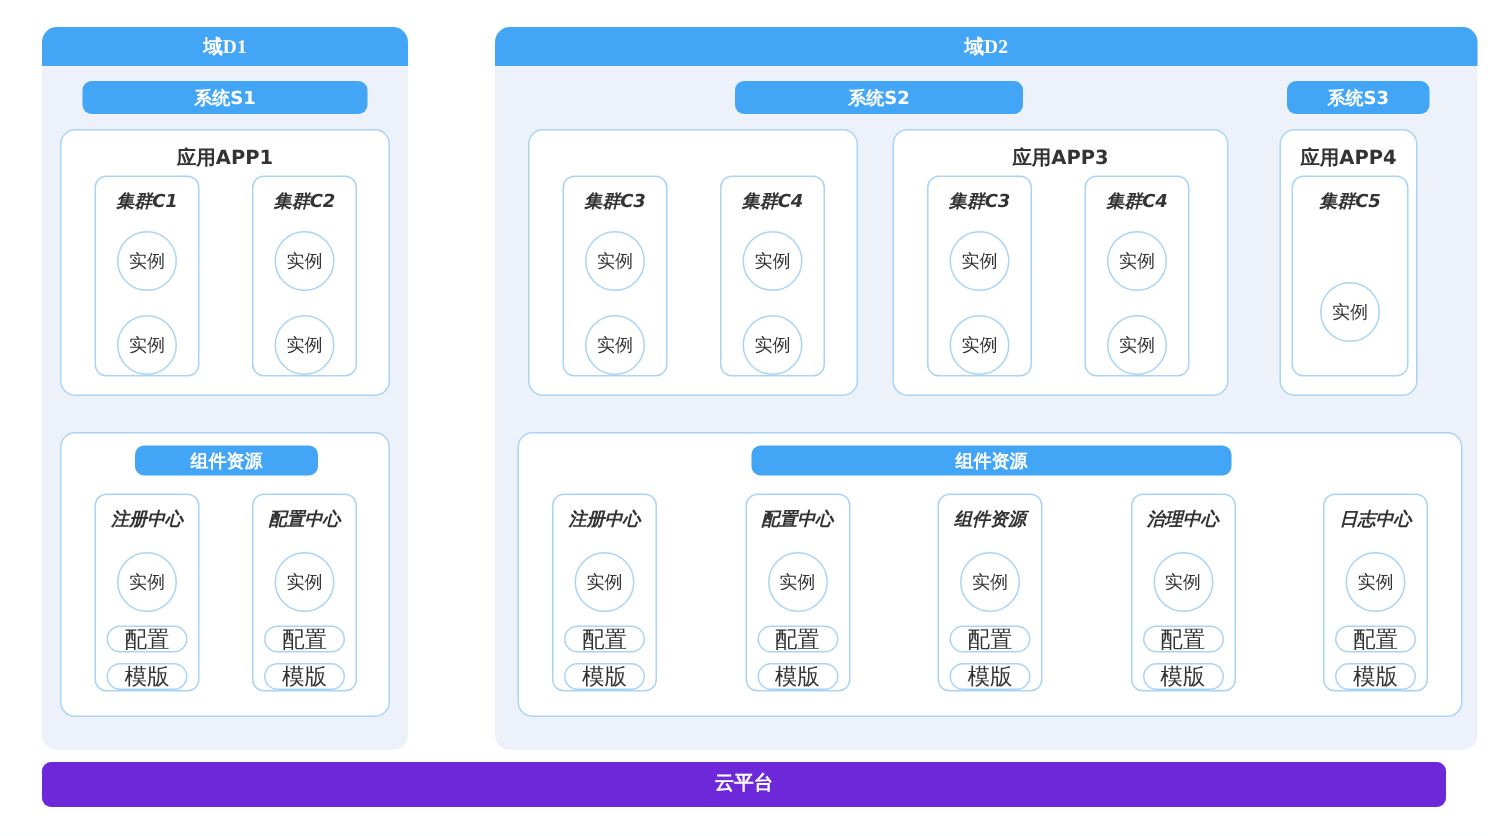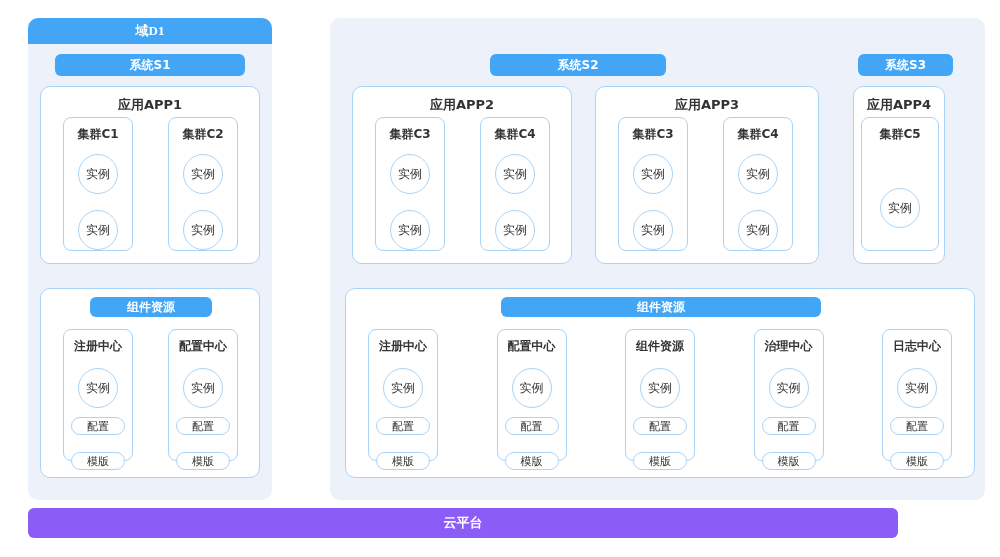--- a/index.html
+++ b/index.html
@@ -12,41 +12,41 @@
                    color:#fff; font-weight:700; font-size:13px; text-align:center; line-height:26px;font-family:Liberation Serif, serif; }
 
   .badge { position:absolute; height:22px; background:#42a5f5; border-radius:6px;
            color:#fff; font-weight:700; font-size:12px; text-align:center; line-height:22px; }
 
   .white-box { position:absolute; background:#fff; border:1px solid #a9d4f7; border-radius:10px; }
   .box-title { font-weight:700; font-size:13px; color:#333; text-align:center; margin-top:9px; }
 
   .sub-box { position:absolute; background:#fff; border:1px solid #a9d4f7; border-radius:8px;
              display:flex; flex-direction:column; align-items:center; }
-  .sub-title { font-weight:700; font-size:12px; color:#333; margin-top:8px; white-space:nowrap; }
+  .sub-title { font-weight:700; font-size:12px; color:#333; margin-top:8px; white-space:nowrap;font-style:italic; }
 
   .circle { width:40px; height:40px; border:1px solid #a9d4f7; border-radius:50%; background:#fff;
             display:flex; align-items:center; justify-content:center; font-size:12px; color:#333; flex-shrink:0;text-align:right; }
   .pill { width:54px; height:18px; border:1px solid #a9d4f7; border-radius:9px; background:#fff;
-          display:flex; align-items:center; justify-content:center; font-size:11px; color:#333; flex-shrink:0; }
+          display:flex; align-items:center; justify-content:center; font-size:15px; color:#333; flex-shrink:0; }
 
   .cluster .circle { margin-top:11px; }
   .cluster .circle + .circle { margin-top:16px; }
   .cluster-single .circle { margin-top:45px; }
 
   .center .circle { margin-top:13px; }
   .center .pill { margin-top:9px; }
-  .center .pill + .pill { margin-top:17px; }
+  .center .pill + .pill { margin-top:7px; }
 
   .centers-row { position:absolute; left:0; right:0; top:40px; display:flex;
                  justify-content:space-between; padding:0 22px; }
   .centers-row .sub-box { position:static; width:70px; height:132px; }
 
-  .footer-bar { position:absolute; left:28px; top:508px; width:870px; height:30px;
-                background:#8b5cf6; border-radius:6px; color:#fff; font-weight:700;
+  .footer-bar { position:absolute; left:28px; top:508px; width:936px; height:30px;
+                background:#6d28d9; border-radius:6px; color:#fff; font-weight:700;
                 font-size:13px; text-align:center; line-height:30px; }
 </style>
 </head>
 <body>
 
 <div class="canvas">
 
   <div class="domain" style="left:28px; top:18px; width:244px; height:482px;">
     <div class="domain-header">域D1</div>
 
@@ -81,26 +81,26 @@
       <div class="sub-box center" style="left:127px; top:40px; width:70px; height:132px;">
         <div class="sub-title">配置中心</div>
         <div class="circle">实例</div>
         <div class="pill">配置</div>
         <div class="pill">模版</div>
       </div>
     </div>
   </div>
 
   <div class="domain" style="left:330px; top:18px; width:655px; height:482px;">
+    <div class="domain-header">域D2</div>
 
-    <div class="badge" style="left:160px; top:36px; width:176px;">系统S2</div>
+    <div class="badge" style="left:160px; top:36px; width:192px;">系统S2</div>
     <div class="badge" style="left:528px; top:36px; width:95px;">系统S3</div>
 
     <div class="white-box" style="left:22px; top:68px; width:220px; height:178px;">
-      <div class="box-title">应用APP2</div>
 
       <div class="sub-box cluster" style="left:22px; top:30px; width:70px; height:134px;">
         <div class="sub-title">集群C3</div>
         <div class="circle">实例</div>
         <div class="circle">实例</div>
       </div>
 
       <div class="sub-box cluster" style="left:127px; top:30px; width:70px; height:134px;">
         <div class="sub-title">集群C4</div>
         <div class="circle">实例</div>

